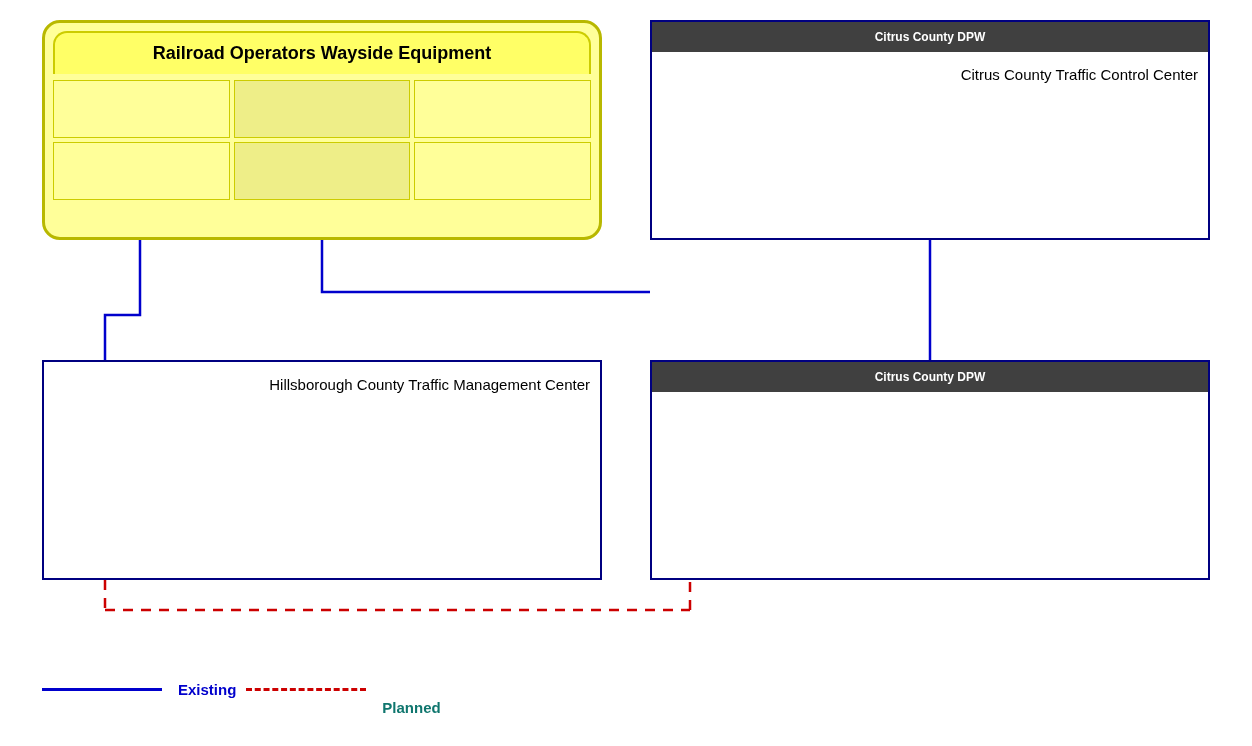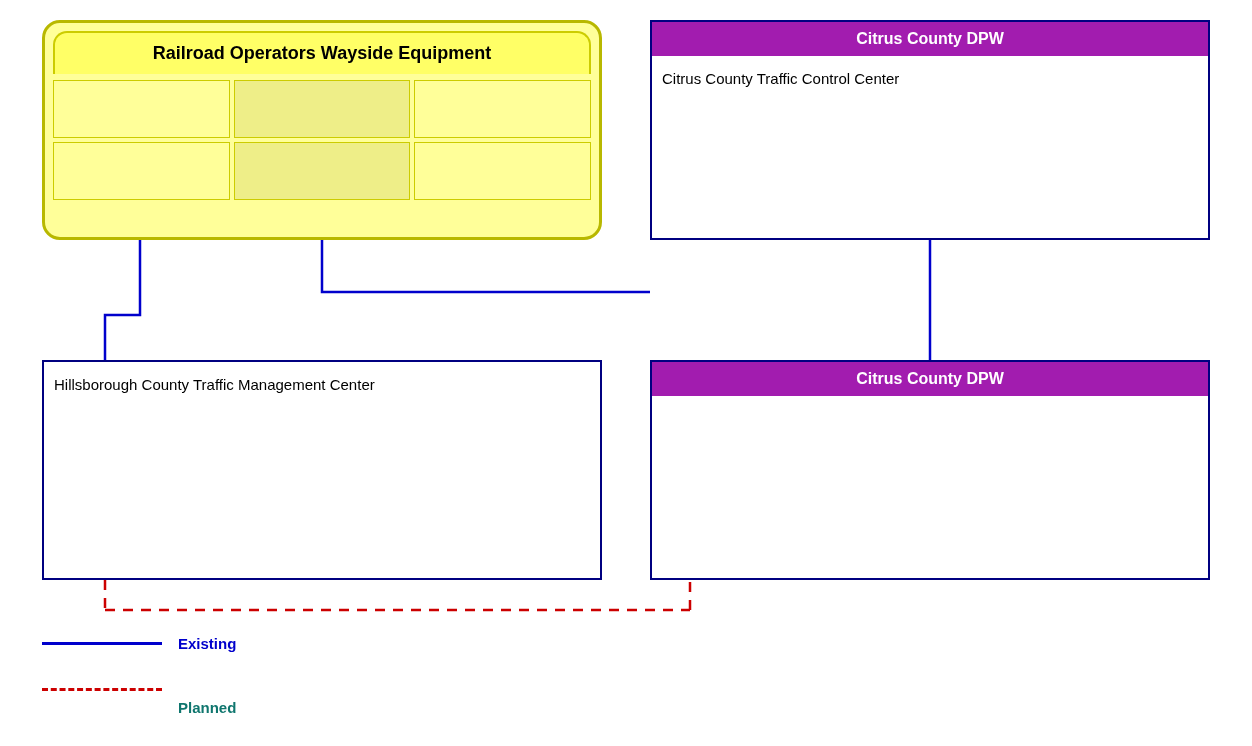--- a/index.html
+++ b/index.html
@@ -16,30 +16,30 @@
       width: 1020px;
       height: 746px;
     }
     
     .node {
       position: absolute;
       border: 2px solid #000080;
       background: #ffffff;
     }
     .node-header {
-      background: #a21caf;
+      background: #404040;
       color: #ffffff;
       font-weight: bold;
-      font-size: 16px;
+      font-size: 12px;
       text-align: center;
       padding: 8px 12px;
     }
     .node-body {
       font-size: 15px;
-      text-align: left;
+      text-align: right;
       padding: 14px 10px;
       color: #000000;
       font-weight: normal;
     }
     
     .node-railroad {
       position: absolute;
       border: 3px solid #b8b800;
       background: #ffff99;
       border-radius: 18px;
@@ -107,21 +107,21 @@
       width: 1252px;
       height: 746px;
       pointer-events: none;
     }
     
     .legend {
       position: absolute;
       bottom: 30px;
       left: 42px;
       display: flex;
-      flex-direction: column;
+      flex-direction: row;
       gap: 10px;
     }
     .legend-item {
       display: flex;
       align-items: center;
       gap: 16px;
     }
     .legend-line-solid {
       width: 120px;
       height: 3px;

